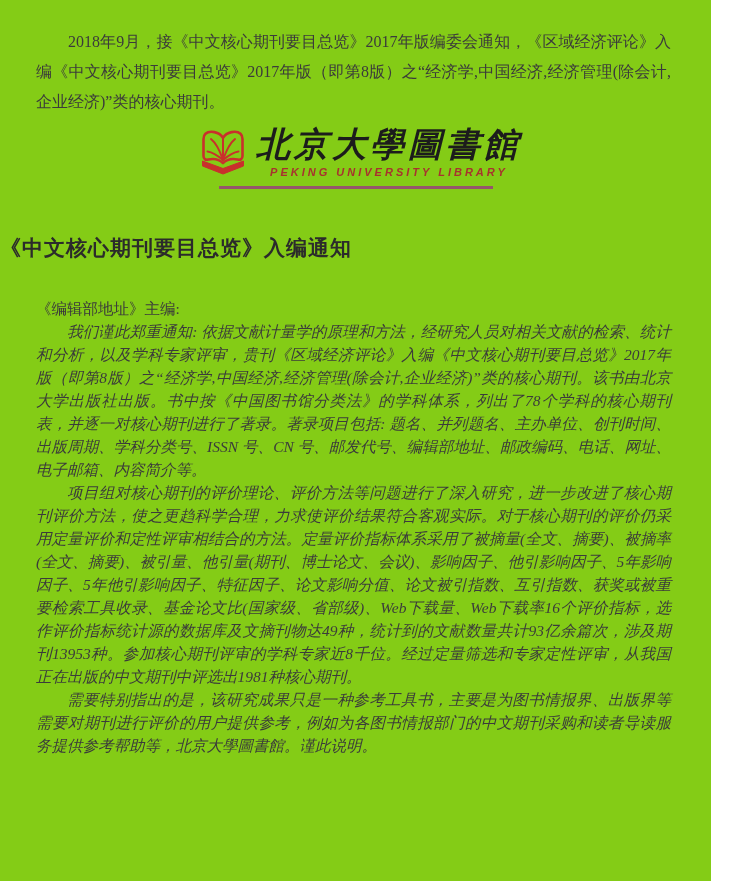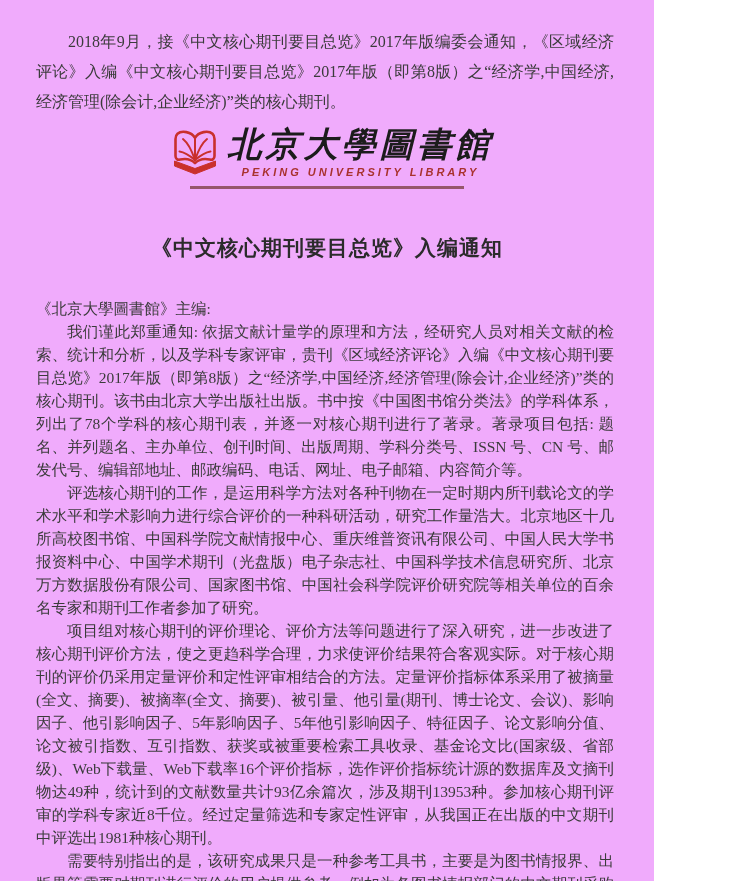--- a/index.html
+++ b/index.html
@@ -2,24 +2,24 @@
 <html><head>
 <meta charset="utf-8">
 <style>
   html, body {
     margin: 0;
     padding: 0;
     background: #ffffff;
   }
   .page {
     position: relative;
-    width: 654px;
+    width: 711px;
     height: 881px;
     margin: 0;
-    background: #f0abfc;
+    background: #84cc16;
     overflow: hidden;
     font-family: "Liberation Serif", "DejaVu Serif", serif;
     color: #3b3b3b;
   }
   
   .intro {
     margin: 0 40px 0 36px;
     padding-top: 27px;
     font-size: 16px;
     line-height: 30px;
@@ -69,21 +69,20 @@
   }
   .logo-divider {
     width: 274px;
     height: 3px;
     margin: 7px auto 0 auto;
     background: #95566b;
   }
   
   .notice-title {
     margin: 44px 0 0 0;
-    text-align: center;
     font-size: 21px;
     line-height: 30px;
     font-weight: 700;
     letter-spacing: 1px;
     color: #2b2b2b;
   }
   
   .letter-body {
     margin: 34px 40px 0 36px;
     font-size: 15.5px;
@@ -93,20 +92,21 @@
   }
   .letter-body p {
     margin: 0;
     padding: 0;
   }
   .salutation {
     text-indent: 0;
   }
   .para {
     text-indent: 2em;
+    font-style: italic;
   }
 </style>
 </head>
 <body>
 
 <div class="page">
 
   <p class="intro">2018年9月，接《中文核心期刊要目总览》2017年版编委会通知，《区域经济评论》入编《中文核心期刊要目总览》2017年版（即第8版）之“经济学,中国经济,经济管理(除会计,企业经济)”类的核心期刊。</p>
 
   <div class="logo-row">
@@ -128,20 +128,19 @@
       <div class="logo-cn">北京大學圖書館</div>
       <div class="logo-en">PEKING UNIVERSITY LIBRARY</div>
     </div>
   </div>
 
   <div class="logo-divider"></div>
 
   <h1 class="notice-title">《中文核心期刊要目总览》入编通知</h1>
 
   <div class="letter-body">
-    <p class="salutation">《北京大學圖書館》主编:</p>
+    <p class="salutation">《编辑部地址》主编:</p>
     <p class="para">我们谨此郑重通知: 依据文献计量学的原理和方法，经研究人员对相关文献的检索、统计和分析，以及学科专家评审，贵刊《区域经济评论》入编《中文核心期刊要目总览》2017年版（即第8版）之“经济学,中国经济,经济管理(除会计,企业经济)”类的核心期刊。该书由北京大学出版社出版。书中按《中国图书馆分类法》的学科体系，列出了78个学科的核心期刊表，并逐一对核心期刊进行了著录。著录项目包括: 题名、并列题名、主办单位、创刊时间、出版周期、学科分类号、ISSN 号、CN 号、邮发代号、编辑部地址、邮政编码、电话、网址、电子邮箱、内容简介等。</p>
-    <p class="para">评选核心期刊的工作，是运用科学方法对各种刊物在一定时期内所刊载论文的学术水平和学术影响力进行综合评价的一种科研活动，研究工作量浩大。北京地区十几所高校图书馆、中国科学院文献情报中心、重庆维普资讯有限公司、中国人民大学书报资料中心、中国学术期刊（光盘版）电子杂志社、中国科学技术信息研究所、北京万方数据股份有限公司、国家图书馆、中国社会科学院评价研究院等相关单位的百余名专家和期刊工作者参加了研究。</p>
     <p class="para">项目组对核心期刊的评价理论、评价方法等问题进行了深入研究，进一步改进了核心期刊评价方法，使之更趋科学合理，力求使评价结果符合客观实际。对于核心期刊的评价仍采用定量评价和定性评审相结合的方法。定量评价指标体系采用了被摘量(全文、摘要)、被摘率(全文、摘要)、被引量、他引量(期刊、博士论文、会议)、影响因子、他引影响因子、5年影响因子、5年他引影响因子、特征因子、论文影响分值、论文被引指数、互引指数、获奖或被重要检索工具收录、基金论文比(国家级、省部级)、Web下载量、Web下载率16个评价指标，选作评价指标统计源的数据库及文摘刊物达49种，统计到的文献数量共计93亿余篇次，涉及期刊13953种。参加核心期刊评审的学科专家近8千位。经过定量筛选和专家定性评审，从我国正在出版的中文期刊中评选出1981种核心期刊。</p>
     <p class="para">需要特别指出的是，该研究成果只是一种参考工具书，主要是为图书情报界、出版界等需要对期刊进行评价的用户提供参考，例如为各图书情报部门的中文期刊采购和读者导读服务提供参考帮助等，北京大學圖書館。谨此说明。</p>
   </div>
 
 </div>
 
 </body></html>

